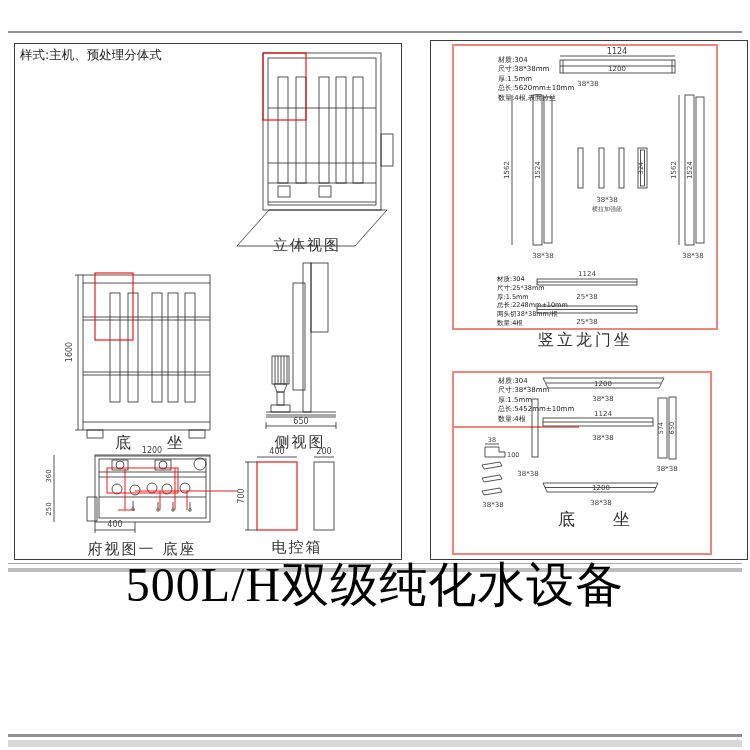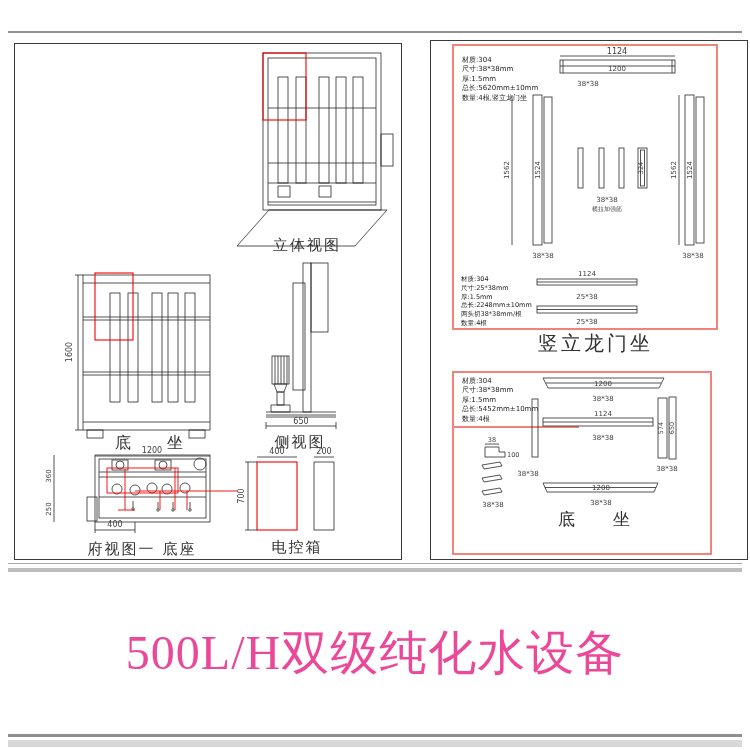--- a/index.html
+++ b/index.html
@@ -18,22 +18,22 @@
   .dim7{font-size:7px;}
   .dim65{font-size:6.5px;}
   .vlabel{font-size:15px;fill:#333;letter-spacing:2px;}
   .vlabel-sp{font-size:16px;fill:#333;letter-spacing:36px;}
   .titleblock{position:absolute;left:20px;top:47px;width:260px;}
   .tb-row{display:flex;align-items:baseline;height:28px;white-space:nowrap;}
   .tb-zh{font-size:12.5px;color:#1d1d1d;}
   .tb-num{font-family:"DejaVu Sans Mono",monospace;font-size:20px;color:#6b6b6b;letter-spacing:1px;}
   .spec{position:absolute;font-size:7px;color:#222;line-height:1.35;white-space:nowrap;}
   .spec.small{font-size:6.5px;}
-  .spec-line{height:auto;}
-  .biglabel{position:absolute;font-size:20px;color:#333;letter-spacing:3px;white-space:nowrap;}
+  .spec-line{height:auto;margin-left:36px;}
+  .biglabel{position:absolute;font-size:16px;color:#333;letter-spacing:3px;white-space:nowrap;}
   .biglabel.spread{letter-spacing:38px;font-size:17px;}
   .redtitle{position:absolute;left:0;width:750px;text-align:center;
             font-family:"Liberation Serif","DejaVu Serif",serif;
             font-size:48px;line-height:58px;letter-spacing:1px;font-weight:normal;}
 </style>
 </head>
 <body>
 
 <div id="sheet">
 
@@ -43,20 +43,24 @@
   <div class="hline" style="top:734px;height:3px;background:#8f8f8f;"></div>
   <div class="hline" style="top:740px;height:7px;background:#d8d8d8;"></div>
 
   <div class="panel" style="left:14px;top:43px;width:386px;height:515px;"></div>
   <div class="panel" style="left:430px;top:40px;width:316px;height:518px;"></div>
   <div class="redbox" style="left:452px;top:44px;width:262px;height:282px;"></div>
   <div class="redbox" style="left:452px;top:371px;width:256px;height:180px;"></div>
   <div class="redseg" style="left:452px;top:426px;width:127px;"></div>
 
   <div class="titleblock">
+    <div class="tb-row" style="height:30px;">
+        <span class="tb-zh">样式: </span>
+        <span class="tb-zh">主机、预处理分体式</span>
+      </div>
   </div>
 
   <svg style="left:235px;top:36px;" width="170" height="222" viewBox="0 0 170 222">
     <g class="ln">
       <rect x="28" y="17" width="118" height="157"></rect>
       <rect x="33" y="22" width="108" height="147"></rect>
       <rect x="43" y="41" width="10" height="106"></rect>
       <rect x="61" y="41" width="10" height="106"></rect>
       <rect x="84" y="41" width="10" height="106"></rect>
       <rect x="101" y="41" width="10" height="106"></rect>
@@ -187,21 +191,21 @@
     <text class="dim" transform="rotate(-90 4 50)" x="4" y="50" text-anchor="middle">700</text>
     <text class="dim" x="84" y="8" text-anchor="middle">200</text>
     <text class="vlabel" x="57" y="106" text-anchor="middle">电控箱</text>
   </svg>
 
   <div class="spec" style="left:462px;top:56px;">
       <div class="spec-line">材质:304</div>
       <div class="spec-line">尺寸:38*38mm</div>
       <div class="spec-line">厚:1.5mm</div>
       <div class="spec-line">总长:5620mm±10mm</div>
-      <div class="spec-line">数量:4根,竖立龙门坐</div>
+      <div class="spec-line">数量:4根,表面拉丝</div>
     </div>
 
   <svg style="left:455px;top:48px;" width="262" height="225" viewBox="0 0 262 225">
     <g class="ln">
       <line x1="105" y1="8" x2="220" y2="8"></line>
       <rect x="105" y="12" width="115" height="13"></rect>
       <line x1="105" y1="18" x2="220" y2="18"></line>
       <line x1="108" y1="12" x2="108" y2="25"></line>
       <line x1="217" y1="12" x2="217" y2="25"></line>
     </g>
@@ -312,17 +316,17 @@
       <polygon points="27,105 45,102 47,106 29,109"></polygon>
       <polygon points="27,118 45,115 47,119 29,122"></polygon>
     </g>
     <text class="dim65" x="37" y="69" text-anchor="middle">38</text>
     <text class="dim65" x="52" y="84">100</text>
     <text class="dim7" x="38" y="134" text-anchor="middle">38*38</text>
   </svg>
 
   <div class="biglabel spread" style="left:558px;top:508px;">底坐</div>
 
-  <div class="redtitle" style="top: 624px; color: #ec4899;">
+  <div class="redtitle" style="top: 556px; color: #000000;">
     <div>500L/H双级纯化水设备</div>
   </div>
 
 </div>
 
 </body></html>

